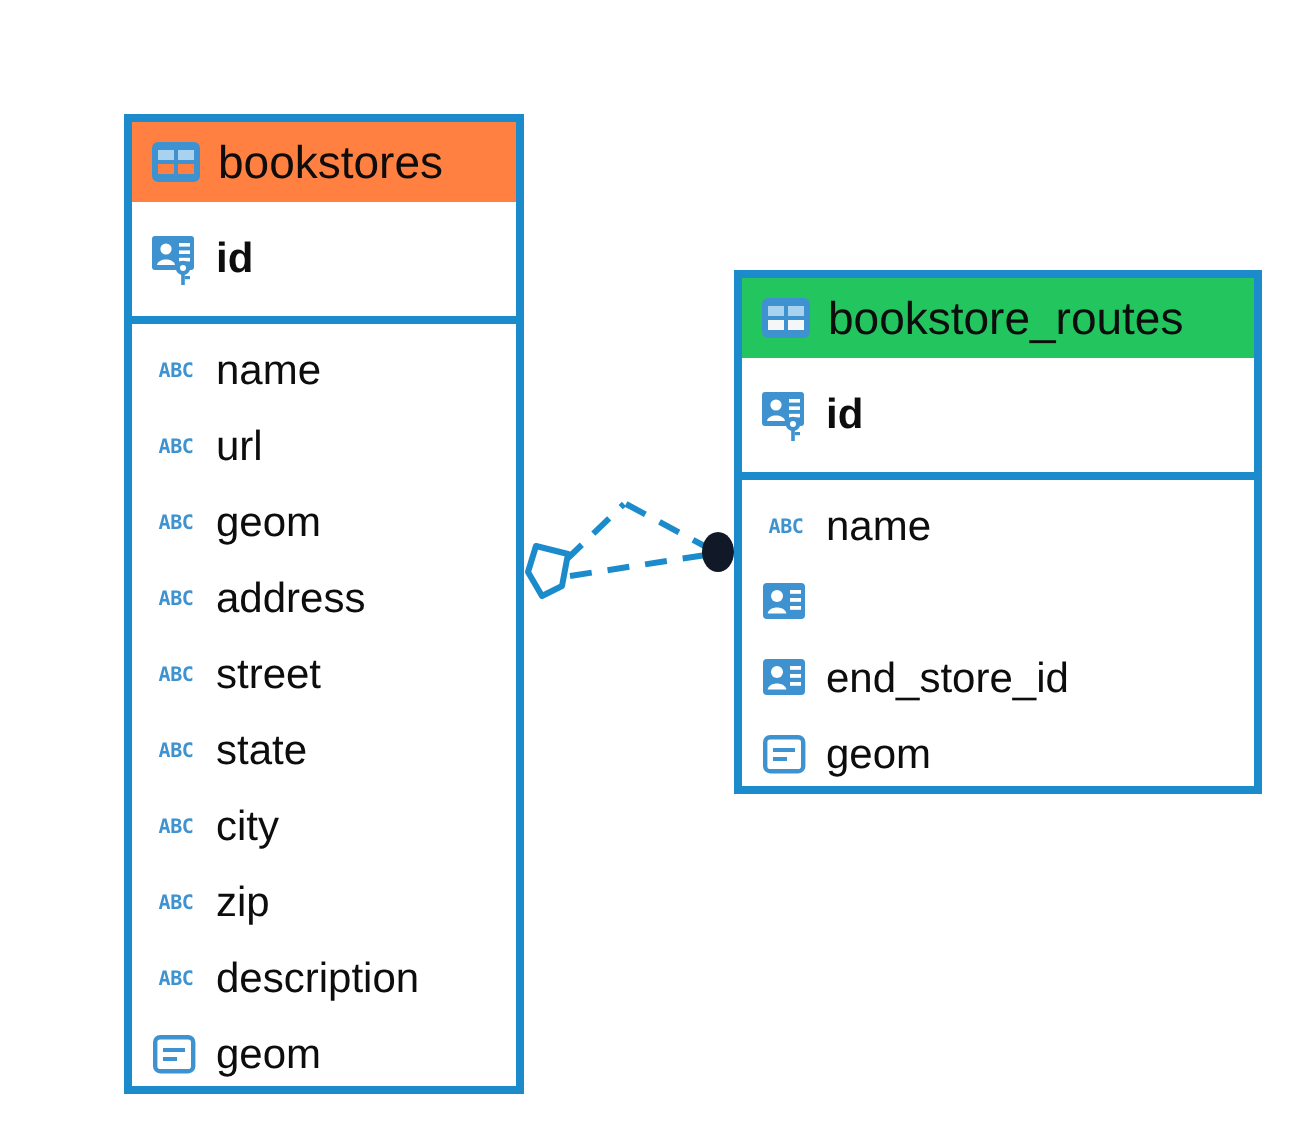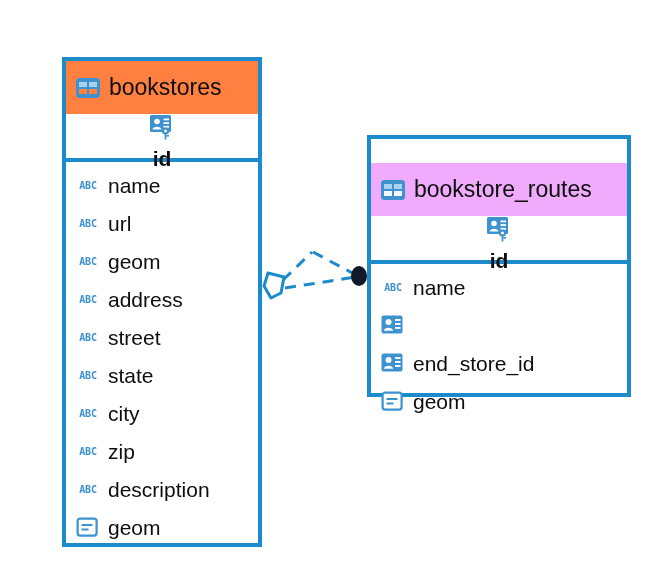--- a/index.html
+++ b/index.html
@@ -40,26 +40,26 @@
     left: 367px;
     top: 135px;
     width: 264px;
     height: 262px;
   }
 
   .entity-header {
     display: flex;
     align-items: center;
     box-sizing: border-box;
-    height: 53px;
+    height: 40px;
     padding: 0 10px;
     gap: 9px;
   }
   .entity-header.orange { background: #ff8040; }
-  .entity-header.grey   { background: #f0abfc; margin-top: 24px; }
+  .entity-header.grey   { background: #22c55e; }
 
   .entity-title {
     font-size: 23px;
     color: #0d0d0d;
     line-height: 1;
     white-space: nowrap;
   }
 
   
   .pk-section {
@@ -67,21 +67,21 @@
   }
 
   .field-row {
     display: flex;
     align-items: center;
     box-sizing: border-box;
     height: 38px;
     padding: 0 10px;
     gap: 8px;
   }
-  .field-row.pk { height: 44px; flex-direction: column; }
+  .field-row.pk { height: 57px; }
 
   .field-name {
     font-size: 21px;
     color: #0d0d0d;
     line-height: 1;
     white-space: nowrap;
   }
   .field-name.bold { font-weight: bold; }
 
   .fields-section { padding-top: 4px; }

